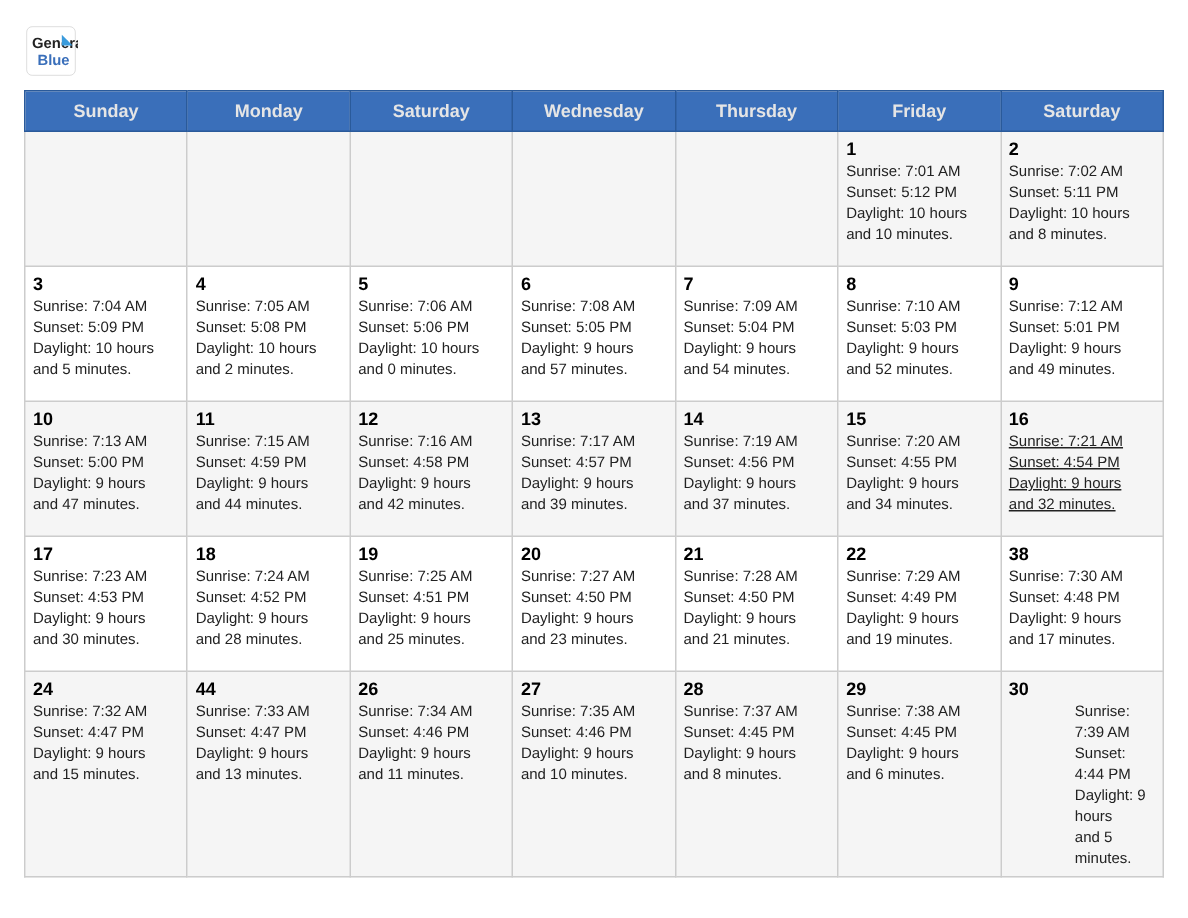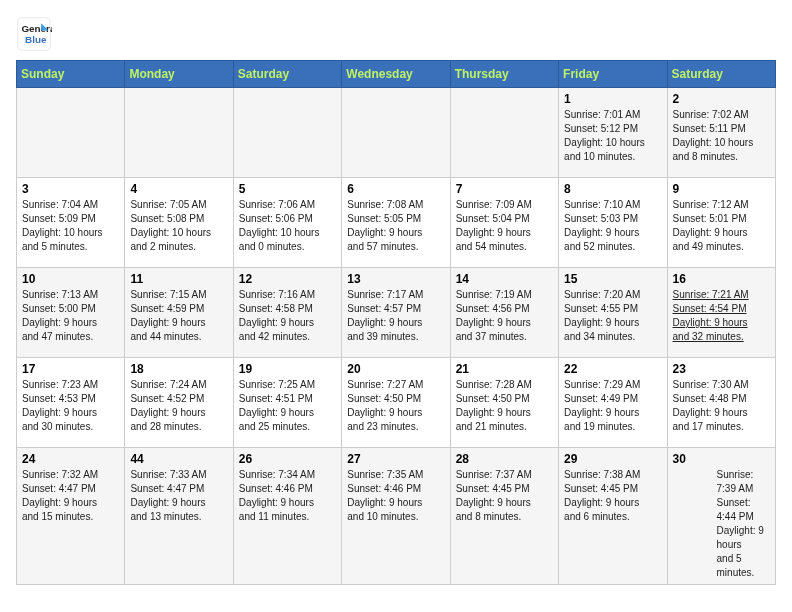--- a/index.html
+++ b/index.html
@@ -37,23 +37,23 @@
       font-size: 15px;
       color: #444;
     }
     table {
       width: 100%;
       border-collapse: collapse;
       font-size: 10.5px;
     }
     thead th {
       background-color: #3a6fba;
-      color: #bef264;
+      color: #e5e5e5;
       padding: 6px 4px;
-      text-align: left;
+      text-align: center;
       font-size: 12px;
       font-weight: bold;
       border: 1px solid #2a5a9a;
     }
     tbody td {
       border: 1px solid #ccc;
       vertical-align: top;
       padding: 4px 5px;
       min-height: 80px;
       height: 90px;
@@ -272,21 +272,21 @@
 and 21 minutes.</div>
         </td>
         <td>
           <span class="day-num">22</span>
           <div class="day-detail" style="white-space: pre-line;">Sunrise: 7:29 AM
 Sunset: 4:49 PM
 Daylight: 9 hours
 and 19 minutes.</div>
         </td>
         <td>
-          <span class="day-num">23</span>
+          <span class="day-num">38</span>
           <div class="day-detail" style="white-space: pre-line;">Sunrise: 7:30 AM
 Sunset: 4:48 PM
 Daylight: 9 hours
 and 17 minutes.</div>
         </td>
       </tr>
       <tr>
         <td>
           <span class="day-num">24</span>
           <div class="day-detail" style="white-space: pre-line;">Sunrise: 7:32 AM

